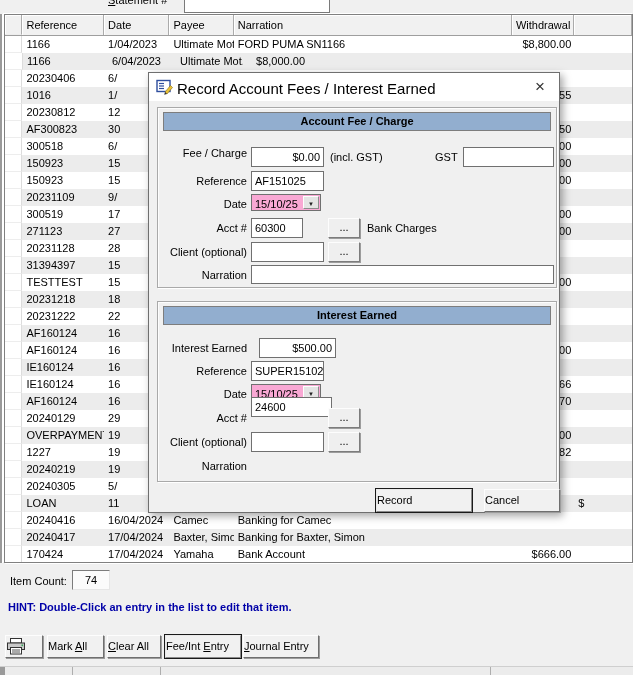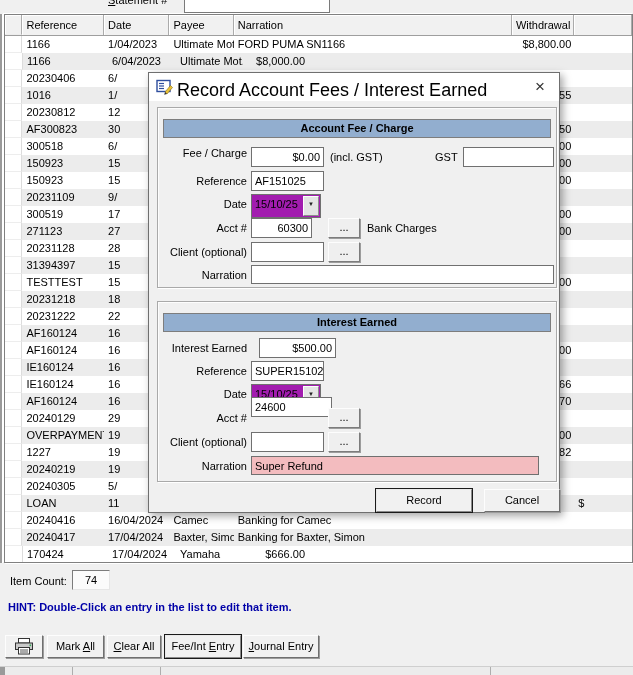--- a/index.html
+++ b/index.html
@@ -31,48 +31,48 @@
   .c-wd   { width:65px; text-align:right; padding-right:3px; }
   .c-dep  { width:60px; padding-left:26px; }
   .hc.c-sel { border-right:1px solid #ababab; }
 
   
   .dialog { position:absolute; left:148px; top:72px; width:412px; height:441px;
             background:#F0F0F0; border:1px solid #6f6f6f; box-shadow:3px 3px 8px rgba(0,0,0,.35); }
   .dlg-titlebar { position:absolute; left:0; top:0; right:0; height:28px; background:#fff;
                   border-bottom:1px solid #fff; }
   .dlg-icon { position:absolute; left:7px; top:6px; width:17px; height:17px; }
-  .dlg-title { position:absolute; left:28px; top:7px; font-size:18px; white-space:nowrap; }
+  .dlg-title { position:absolute; left:28px; top:7px; font-size:15px; white-space:nowrap; }
   .dlg-close { position:absolute; right:6px; top:2px; width:26px; height:24px; text-align:center;
                font-size:17px; line-height:24px; color:#333; cursor:default; }
 
   .groupbox { position:absolute; left:8px; width:400px; border:1px solid #a9a9a9;
               box-shadow:1px 1px 0 #fff, inset 1px 1px 0 #fdfdfd; }
   .gb1 { top:34px; height:181px; }
   .gb2 { top:228px; height:181px; }
   .blue-bar { position:absolute; left:5px; right:5px; top:4px; height:19px;
-              border:1px solid #7d7d7d; text-align:center; font-weight:bold; line-height:17px;margin-top:7px; }
+              border:1px solid #7d7d7d; text-align:center; font-weight:bold; line-height:17px; }
 
   .fl { position:absolute; width:96px; text-align:right; line-height:20px; white-space:nowrap; }
   .inp { position:absolute; height:20px; background:#fff; border:1px solid #707070;
          line-height:18px; padding:0 3px; white-space:nowrap; overflow:hidden; }
   .inp.money { text-align:right; }
   .static { position:absolute; line-height:20px; white-space:nowrap; }
-  .combo { position:absolute; height:24px; width:70px; background:#a21caf; border:1px solid #707070; }
+  .combo { position:absolute; height:17px; width:70px; background:#f9a8d4; border:1px solid #707070; }
   .combo .cv { position:absolute; left:3px; top:0; line-height:18px; }
   .combo .cb { position:absolute; right:1px; top:1px; bottom:1px; width:16px; background:#E4E4E4;
                border:1px solid; border-color:#fdfdfd #8c8c8c #8c8c8c #fdfdfd;
                text-align:center; font-size:6px; line-height:15px; color:#222; }
   .dots-btn { position:absolute; width:32px; height:20px; background:#EFEFEF;
               border:1px solid; border-color:#fdfdfd #7c7c7c #7c7c7c #fdfdfd;
               box-shadow:1px 1px 0 #9c9c9c; text-align:center; line-height:16px; }
   .pink { background:#F3BCBF; }
 
   .btn { background:#F1F1F1; border:1px solid; border-color:#fdfdfd #6f6f6f #6f6f6f #fdfdfd;
-         box-shadow:1px 1px 0 #9c9c9c; text-align:center; font-size:11px;
+         box-shadow:1px 1px 0 #9c9c9c; text-align:left; font-size:11px;
          font-family:"Liberation Sans", sans-serif; }
   .btn.default { box-shadow:0 0 0 1px #1a1a1a; border-color:#e9e9e9 #8a8a8a #8a8a8a #e9e9e9; }
   .dlg-btn { position:absolute; height:23px; line-height:21px; }
 
   
   .item-count-label { position:absolute; left:10px; top:575px; }
   .item-count-box { position:absolute; left:72px; top:570px; width:38px; height:20px;
                     background:#FBFBFB; border:1px solid; border-color:#7c7c7c #e6e6e6 #e6e6e6 #7c7c7c;
                     text-align:center; line-height:18px; }
   .hint { position:absolute; left:8px; top:601px; color:#0000A8; font-weight:bold; }
@@ -372,20 +372,21 @@
     <div class="c c-pay">Baxter, Simon</div>
     <div class="c c-narr">Banking for Baxter, Simon</div>
     <div class="c c-wd"></div>
     <div class="c c-dep"></div>
   </div>
       <div class="row">
     <div class="c c-sel"></div>
     <div class="c c-ref">170424</div>
     <div class="c c-date">17/04/2024</div>
     <div class="c c-pay">Yamaha</div>
+    <div class="c c-narr">Bank Account</div>
     <div class="c c-wd">$666.00</div>
     <div class="c c-dep"></div>
   </div>
     </div>
 </div>
 <div class="left-groove"></div>
 
 <div class="dialog">
   <div class="dlg-titlebar">
     <svg class="dlg-icon" viewBox="0 0 17 17">
@@ -412,21 +413,21 @@
   <div class="fl" style="left:2px; top:98px;">Reference</div>
   <div class="inp" style="left:102px; top:98px; width:73px;">AF151025</div>
 
   <div class="fl" style="left:2px; top:121px;">Date</div>
   <div class="combo" style="left:102px; top:121px;">
     <div class="cv">15/10/25</div>
     <div class="cb">▼</div>
   </div>
 
   <div class="fl" style="left:2px; top:145px;">Acct #</div>
-  <div class="inp" style="left:102px; top:145px; width:61px;text-align:right;">60300</div>
+  <div class="inp" style="left:102px; top:145px; width:52px;">60300</div>
   <div class="dots-btn" style="left:179px; top:145px;">...</div>
   <div class="static" style="left:218px; top:145px;">Bank Charges</div>
 
   <div class="fl" style="left:2px; top:169px;">Client (optional)</div>
   <div class="inp" style="left:102px; top:169px; width:73px;"></div>
   <div class="dots-btn" style="left:179px; top:169px;">...</div>
 
   <div class="fl" style="left:2px; top:192px;">Narration</div>
   <div class="inp" style="left:102px; top:192px; width:303px; height:19px;"></div>
 
@@ -447,21 +448,20 @@
 
   <div class="fl" style="left:2px; top:335px;">Acct #</div>
   <div class="inp" style="left:102px; top:324px; width:81px;">24600</div>
   <div class="dots-btn" style="left:179px; top:335px;">...</div>
 
   <div class="fl" style="left:2px; top:359px;">Client (optional)</div>
   <div class="inp" style="left:102px; top:359px; width:73px;"></div>
   <div class="dots-btn" style="left:179px; top:359px;">...</div>
 
   <div class="fl" style="left:2px; top:383px;">Narration</div>
-  <div class="inp pink" style="left:102px; top:383px; width:288px; height:19px;">Super Refund</div>
 
   <div class="btn default dlg-btn" style="left:227px; top:416px; width:96px;">Record</div>
   <div class="btn dlg-btn" style="left:335px; top:416px; width:76px;">Cancel</div>
 </div>
 
 <div class="item-count-label">Item Count:</div>
 <div class="item-count-box">74</div>
 <div class="hint">HINT: Double-Click an entry in the list to edit that item.</div>
 
 <div class="btn toolbar-btn" style="left:5px; width:38px;">

